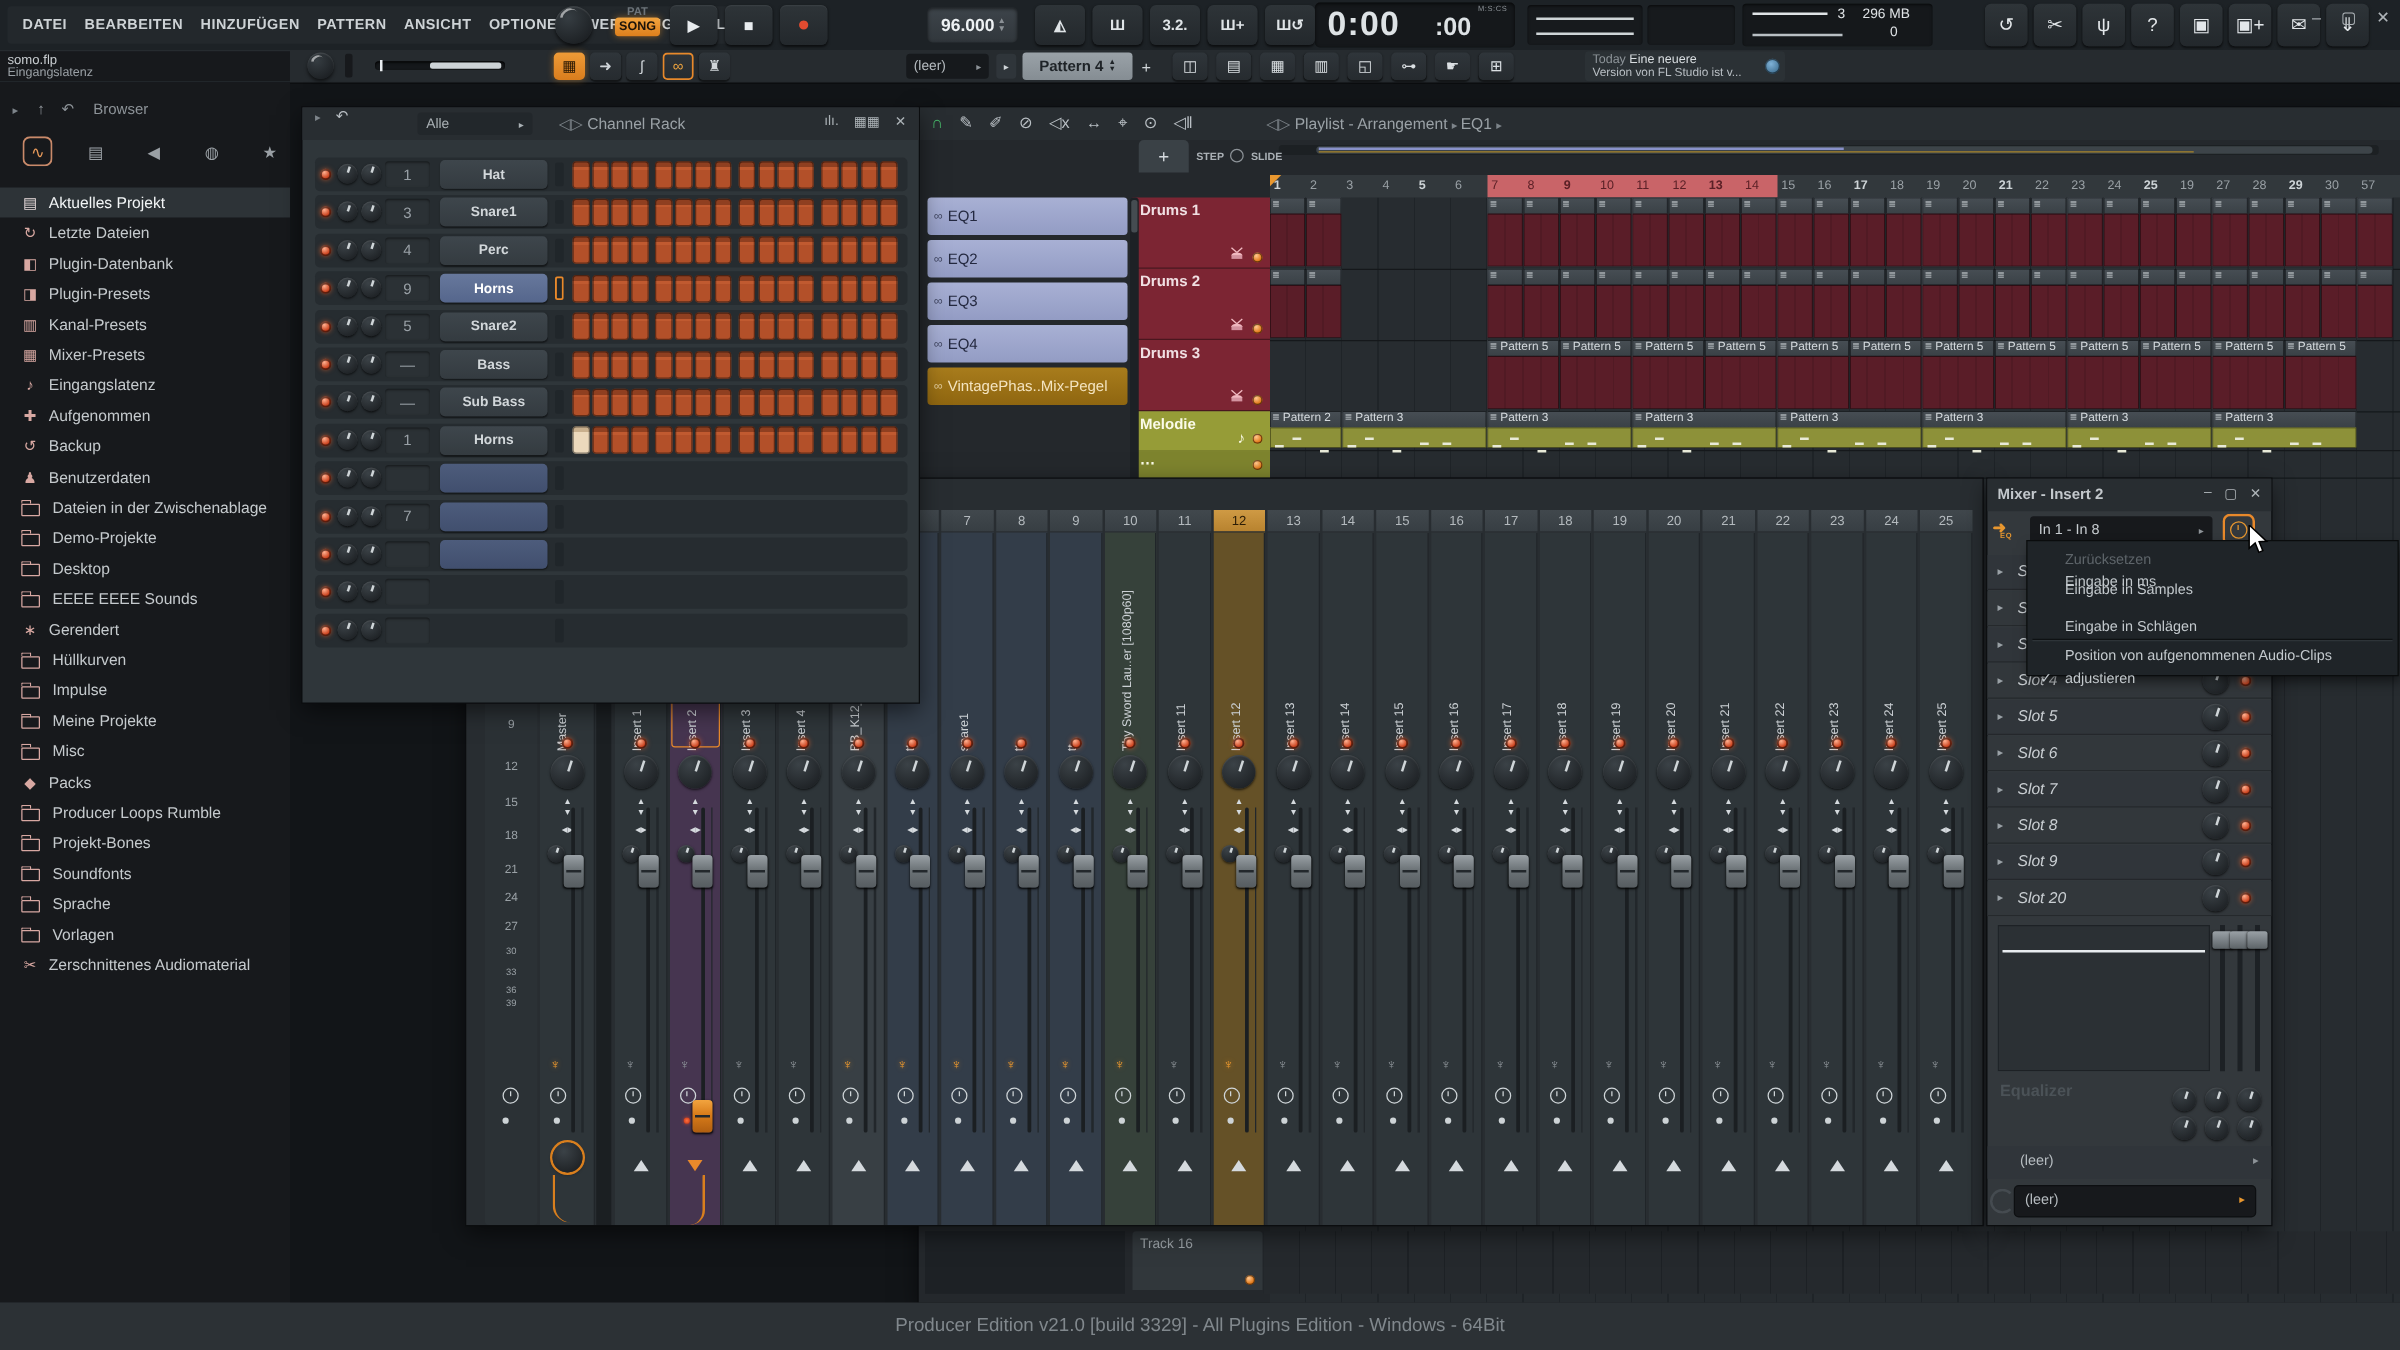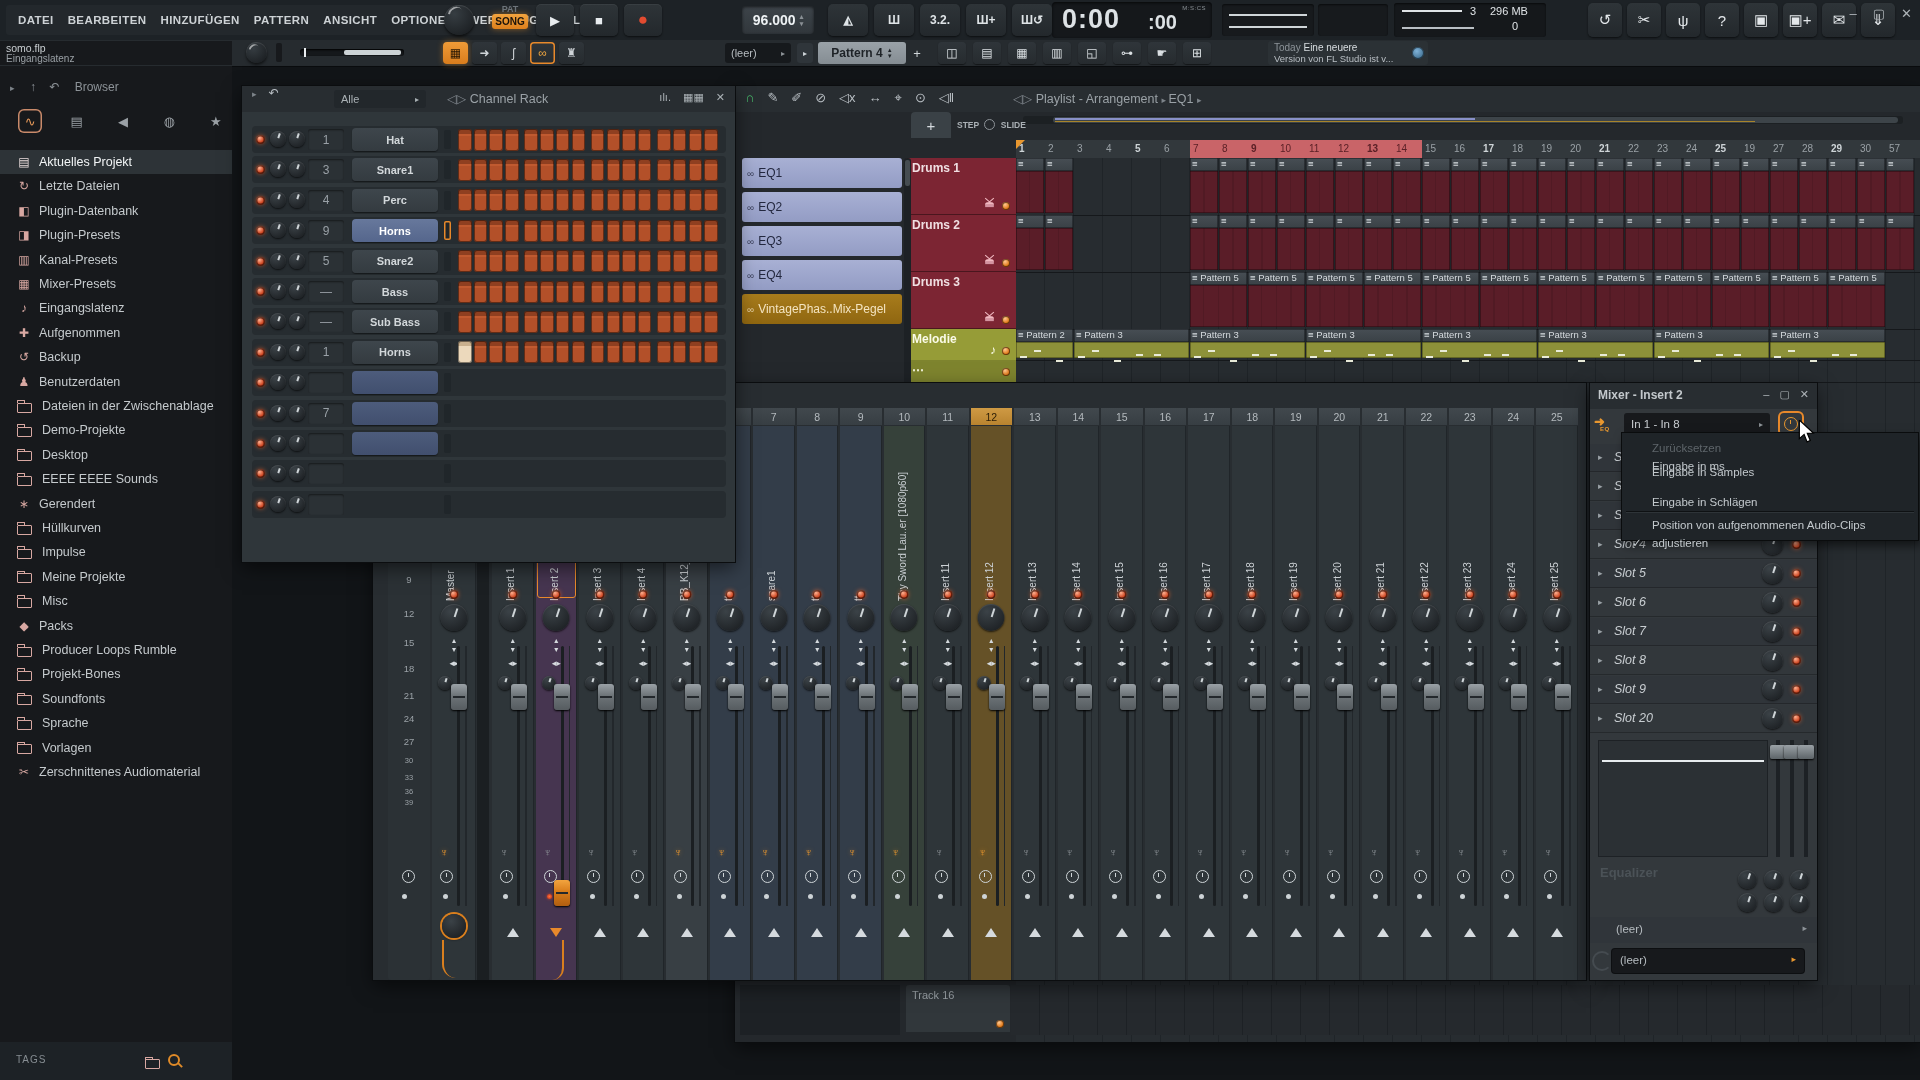--- a/index.html
+++ b/index.html
@@ -1595,20 +1595,23 @@
 
   <div id="ctxMenu">
       <div class="cmi dis" style="top: 6px;">Zurücksetzen</div>
       <div class="cmi" style="top: 24px;">Eingabe in ms</div>
       <div class="cmi" style="top: 30px;">Eingabe in Samples</div>
       <div class="cmi" style="top: 60px;">Eingabe in Schlägen</div>
       <div class="cmsep" style="top: 78px;"></div>
       <div class="cmi" style="top: 83px;">Position von aufgenommenen Audio-Clips adjustieren<span class="ck">✓</span></div>
     </div>
 
+  <div id="statusBar">
+    <div class="t">Producer Edition v21.0 [build 3329] - All Plugins Edition - Windows - 64Bit</div>
+  </div>
 
   <svg id="cursor" width="22" height="24" viewBox="0 0 12 18">
     <path d="M1 0 L1 14 L4.6 10.8 L6.8 16.4 L9.2 15.4 L7 10 L11.5 9.8 Z" fill="#fff" stroke="#000" stroke-width="0.9"></path>
   </svg>
 <div class="win" id="rack">
       <div class="winhead"><span style="margin-left: 10px; font-size: 9px; color: rgb(125, 132, 138);">▸</span><span style="margin-left: 12px; color: rgb(185, 191, 196);">↶</span><div id="rackFilter">
           <span>Alle</span>
           <span style="font-size:8px;">▸</span>
         </div><div id="rackTitle"><span style="color:#7d848a;">◁▷ </span>Channel Rack</div><div style="position: absolute; right: 10px; top: 5px; display: flex; gap: 12px; color: rgb(170, 177, 181); font-size: 11px;">
           <span>ılı.</span>

